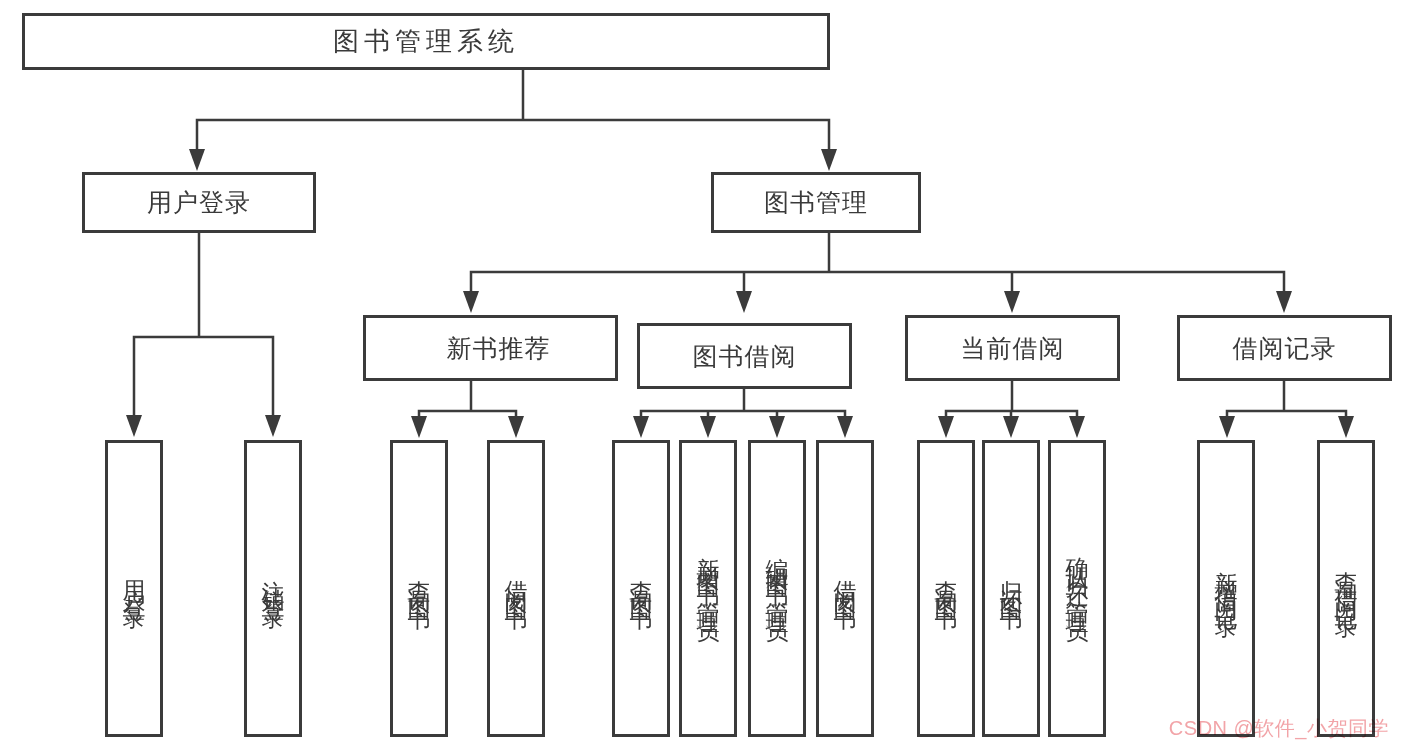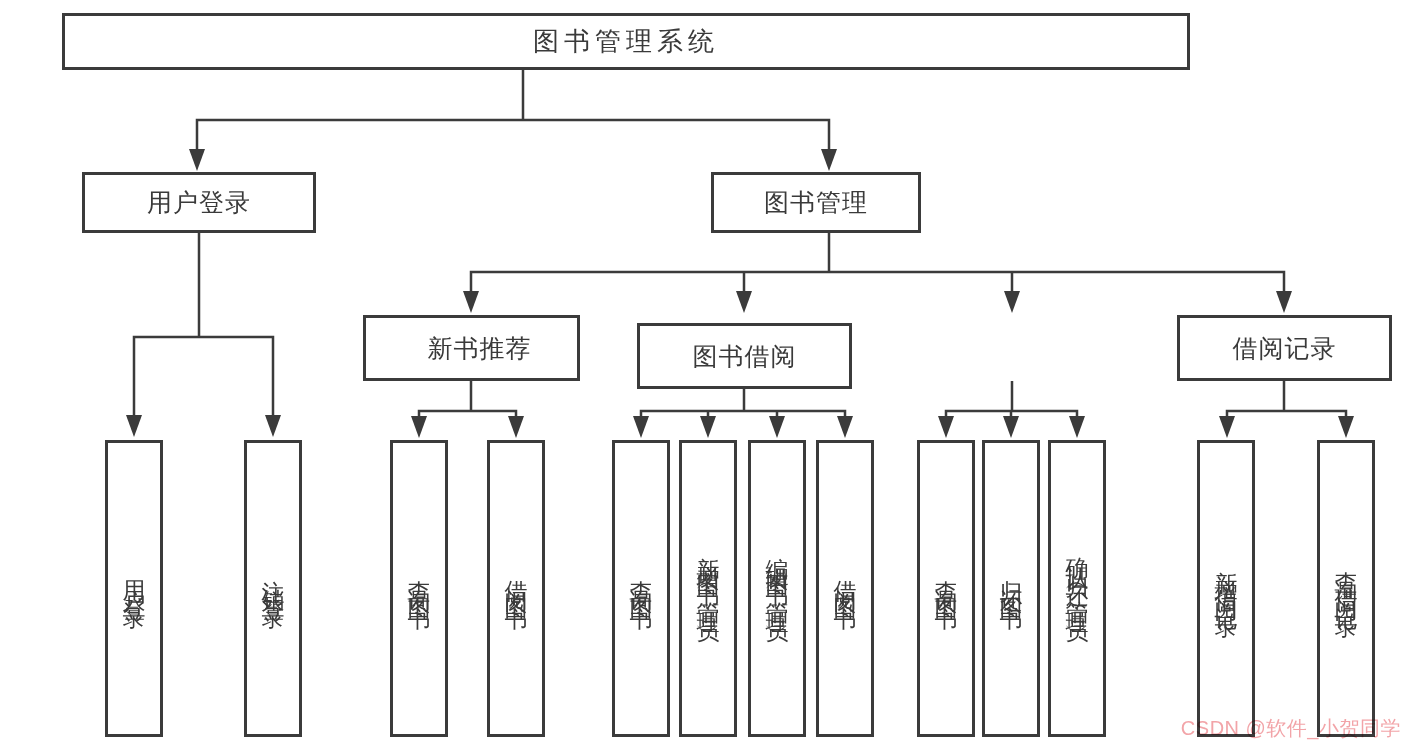--- a/index.html
+++ b/index.html
@@ -41,21 +41,21 @@
   }
   .vtext {
     writing-mode: vertical-rl;
     text-orientation: mixed;
     letter-spacing: 9px;
     line-height: 1;
     white-space: nowrap;
   }
   .watermark {
     position: absolute;
-    right: 4px;
+    right: 16px;
     bottom: 5px;
     font-size: 20px;
     letter-spacing: 0.5px;
     color: var(--watermark-color);
     mix-blend-mode: multiply;
     z-index: 3;
   }
 </style>
 </head>
 <body>
@@ -98,27 +98,28 @@
       <polygon points="769,416 785,416 777,438"></polygon>
       <polygon points="837,416 853,416 845,438"></polygon>
       <polygon points="938,416 954,416 946,438"></polygon>
       <polygon points="1003,416 1019,416 1011,438"></polygon>
       <polygon points="1069,416 1085,416 1077,438"></polygon>
       <polygon points="1219,416 1235,416 1227,438"></polygon>
       <polygon points="1338,416 1354,416 1346,438"></polygon>
     </g>
   </svg>
 
-  <div class="node hbox root" style="left:22px; top:13px; width:1128px; height:57px;margin-left:40px;">图书管理系统</div>
+  <div class="node hbox root" style="left:22px; top:13px; width:808px; height:57px;">图书管理系统</div>
 
   <div class="node hbox" style="left:82px; top:172px; width:234px; height:61px;">用户登录</div>
   <div class="node hbox" style="left:711px; top:172px; width:210px; height:61px;">图书管理</div>
 
-  <div class="node hbox" style="left:363px; top:315px; width:217px; height:66px;padding-left:16px;">新书推荐</div>
+  <div class="node hbox" style="left:363px; top:315px; width:255px; height:66px;padding-left:16px;">新书推荐</div>
   <div class="node hbox" style="left:637px; top:315px; width:215px; height:66px;margin-top:8px;">图书借阅</div>
+  <div class="node hbox" style="left:905px; top:315px; width:215px; height:66px;">当前借阅</div>
   <div class="node hbox" style="left:1177px; top:315px; width:215px; height:66px;">借阅记录</div>
 
   <div class="node vbox" style="left:105px;">
     <span class="vtext">用户登录</span>
   </div>
   <div class="node vbox" style="left:244px;">
     <span class="vtext">注销登录</span>
   </div>
 
   <div class="node vbox" style="left:390px;">

